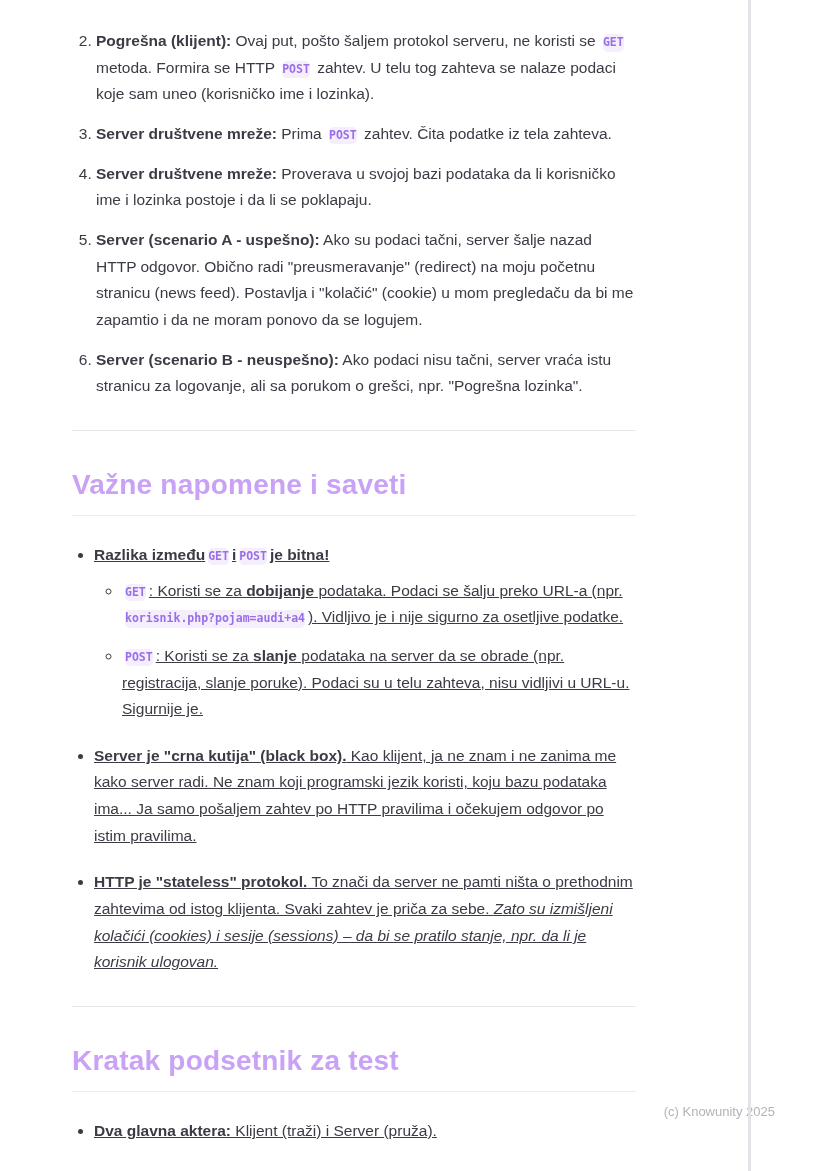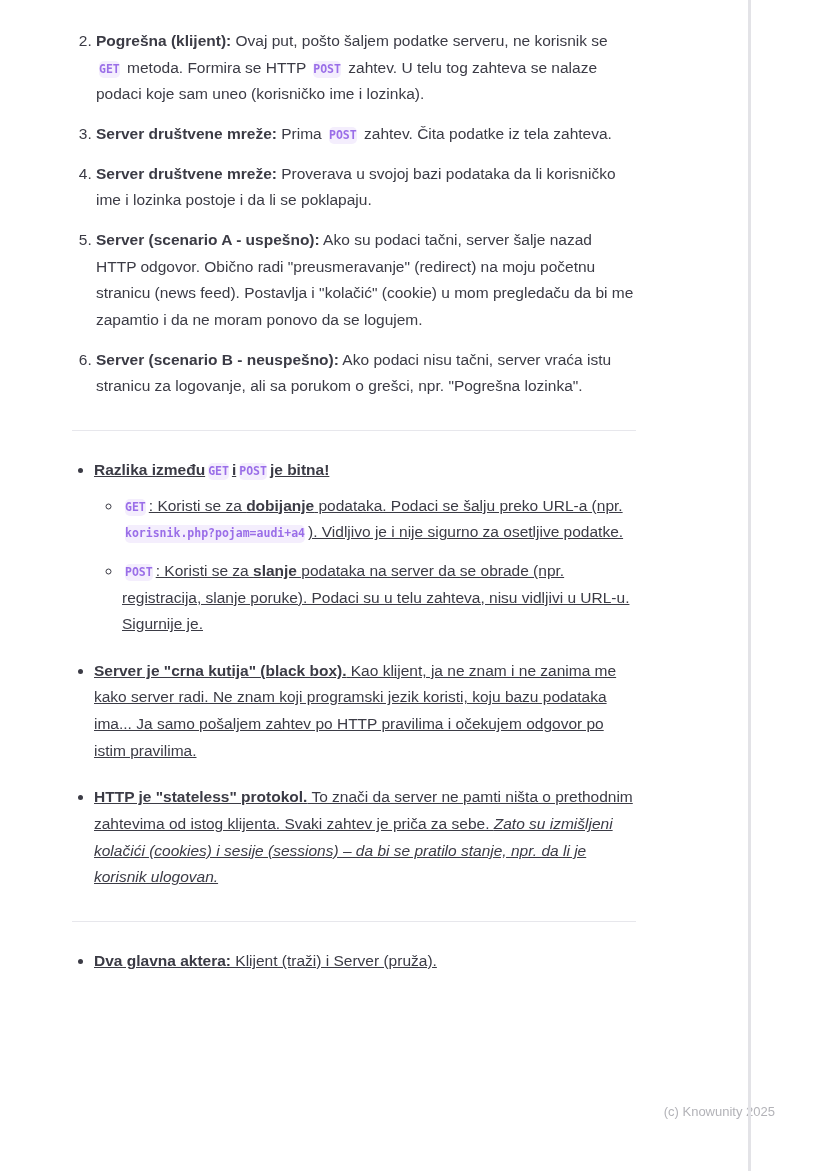--- a/index.html
+++ b/index.html
@@ -87,41 +87,43 @@
     background: var(--edge-line, #e3e3e7);
   }
 </style>
 </head>
 <body>
 
 <div class="page">
   <div class="content">
 
     <ol class="steps" start="2">
-        <li><span class="b">Pogrešna (klijent):</span><span class=""> Ovaj put, pošto šaljem podatke serveru, ne korisnik se </span><code class="badge">GET</code><span class=""> metoda. Formira se HTTP </span><code class="badge">POST</code><span class=""> zahtev. U telu tog zahteva se nalaze podaci koje sam uneo (korisničko ime i lozinka).</span></li>
+        <li><span class="b">Pogrešna (klijent):</span><span class=""> Ovaj put, pošto šaljem protokol serveru, ne koristi se </span><code class="badge">GET</code><span class=""> metoda. Formira se HTTP </span><code class="badge">POST</code><span class=""> zahtev. U telu tog zahteva se nalaze podaci koje sam uneo (korisničko ime i lozinka).</span></li>
         <li><span class="b">Server društvene mreže:</span><span class=""> Prima </span><code class="badge">POST</code><span class=""> zahtev. Čita podatke iz tela zahteva.</span></li>
         <li><span class="b">Server društvene mreže:</span><span class=""> Proverava u svojoj bazi podataka da li korisničko ime i lozinka postoje i da li se poklapaju.</span></li>
         <li><span class="b">Server (scenario A - uspešno):</span><span class=""> Ako su podaci tačni, server šalje nazad HTTP odgovor. Obično radi "preusmeravanje" (redirect) na moju početnu stranicu (news feed). Postavlja i "kolačić" (cookie) u mom pregledaču da bi me zapamtio i da ne moram ponovo da se logujem.</span></li>
         <li><span class="b">Server (scenario B - neuspešno):</span><span class=""> Ako podaci nisu tačni, server vraća istu stranicu za logovanje, ali sa porukom o grešci, npr. "Pogrešna lozinka".</span></li>
       </ol>
 
     <hr class="divider">
 
+    <h1 class="section-title">Važne napomene i saveti</h1>
 
     <ul class="bullets">
         <li><span class="b">Razlika između</span><code class="badge">GET</code><span class="b">i</span><code class="badge">POST</code><span class="b">je bitna!</span><ul class="sub-bullets">
             <li><code class="badge">GET</code><span class="">: Koristi se za </span><span class="b">dobijanje</span><span class=""> podataka. Podaci se šalju preko URL-a (npr. </span><code class="badge">korisnik.php?pojam=audi+a4</code><span class="">). Vidljivo je i nije sigurno za osetljive podatke.</span></li>
             <li><code class="badge">POST</code><span class="">: Koristi se za </span><span class="b">slanje</span><span class=""> podataka na server da se obrade (npr. registracija, slanje poruke). Podaci su u telu zahteva, nisu vidljivi u URL-u. Sigurnije je.</span></li>
           </ul></li>
         <li><span class="b">Server je "crna kutija" (black box).</span><span class=""> Kao klijent, ja ne znam i ne zanima me kako server radi. Ne znam koji programski jezik koristi, koju bazu podataka ima... Ja samo pošaljem zahtev po HTTP pravilima i očekujem odgovor po istim pravilima.</span></li>
         <li><span class="b">HTTP je "stateless" protokol.</span><span class=""> To znači da server ne pamti ništa o prethodnim zahtevima od istog klijenta. Svaki zahtev je priča za sebe. </span><span class="i">Zato su izmišljeni kolačići (cookies) i sesije (sessions) – da bi se pratilo stanje, npr. da li je korisnik ulogovan.</span></li>
       </ul>
 
     <hr class="divider">
 
+    <h1 class="section-title">Kratak podsetnik za test</h1>
 
     <ul class="bullets">
         <li><span class="b">Dva glavna aktera:</span><span class=""> Klijent (traži) i Server (pruža).</span></li>
       </ul>
 
   </div>
 
   <div class="footer">(c) Knowunity 2025</div>
 
   <div class="vline"></div>

